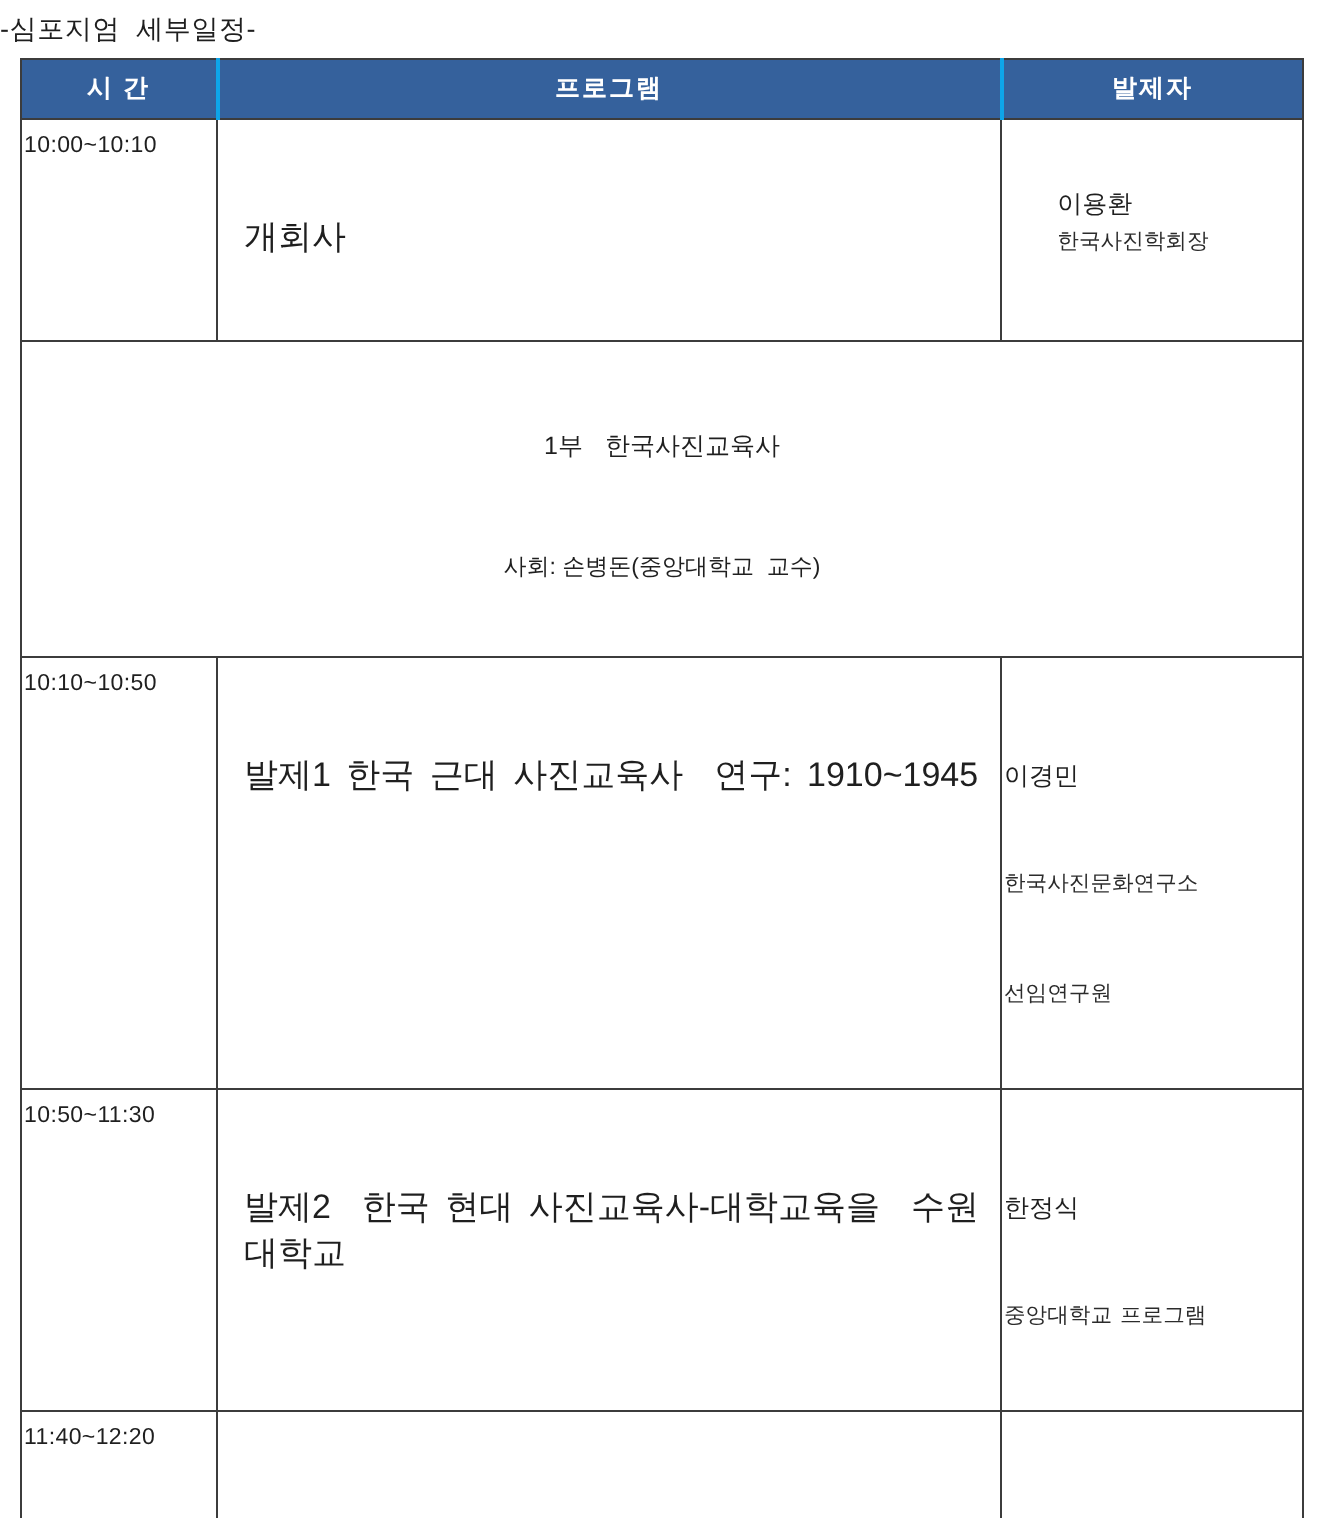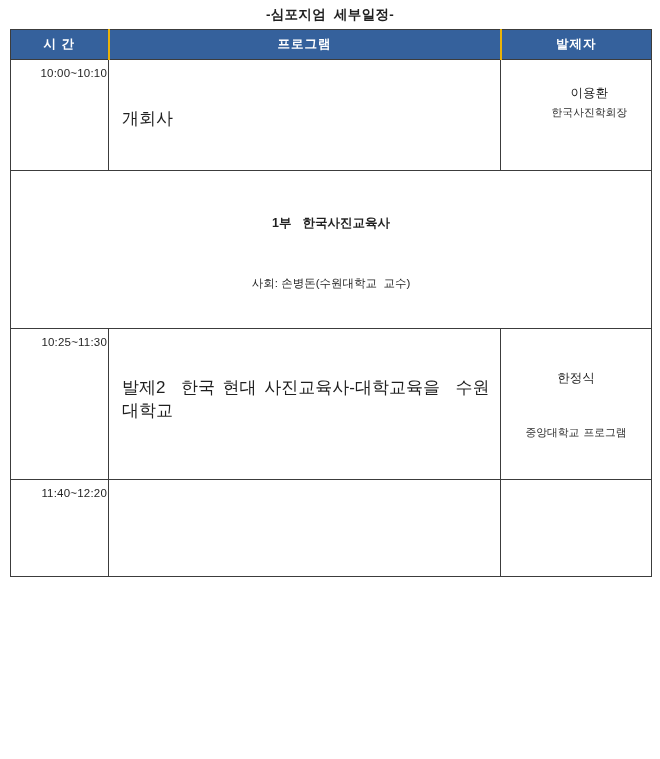--- a/index.html
+++ b/index.html
@@ -7,55 +7,55 @@
     --header-text:#FFFFFF;
   }
   *{box-sizing:border-box;}
   html,body{margin:0;padding:0;}
   body{
     width:660px;height:759px;background:#ffffff;
     font-family:"Liberation Sans","DejaVu Sans",sans-serif;
     color:#1f1f1f;
   }
   .page-title{
-    text-align:center;font-weight:bold;font-size:13.5px;
+    text-align:left;font-weight:normal;font-size:13.5px;
     padding-top:6px;white-space:pre-wrap;letter-spacing:0.3px;
   }
   table.schedule{
     border-collapse:collapse;table-layout:fixed;
     width:641px;margin:5px 0 0 10px;
   }
   col.c-time{width:98px;}
   col.c-program{width:392px;}
   col.c-presenter{width:151px;}
   th,td{border:1px solid #3c3c3c;overflow:hidden;margin-left:40px;}
   th{
     background:var(--header-bg);color:var(--header-text);
     font-weight:bold;font-size:12.5px;vertical-align:middle;
     letter-spacing:1px;
   }
-  th.inner-divide{border-left:2px solid #eab308;}
+  th.inner-divide{border-left:2px solid #0ea5e9;}
   td{vertical-align:top;}
   td.time{
-    text-align:right;font-size:11.5px;padding-top:7px;
+    text-align:left;font-size:11.5px;padding-top:7px;
     letter-spacing:0.2px;white-space:pre-wrap;
   }
   td.program{
     font-size:17px;padding:7px 8px 0 13px;
     white-space:pre-wrap;word-spacing:3px;
   }
   td.presenter{
-    text-align:center;padding-top:5px;white-space:pre-wrap;
+    padding-top:15px;white-space:pre-wrap;
   }
   .p-name{font-size:12.5px;line-height:17px;display:block;}
   .p-name-inline{font-size:12.5px;}
   .p-affil{font-size:10.8px;line-height:19px;color:#2b2b2b;display:block;word-spacing:1px;}
   .p-affil-inline{font-size:10.8px;color:#2b2b2b;}
   td.section{text-align:center;padding-top:8px;white-space:pre-wrap;}
-  .sec-title{font-weight:bold;font-size:12.5px;word-spacing:2px;white-space:pre-wrap;}
+  .sec-title{font-weight:normal;font-size:12.5px;word-spacing:2px;white-space:pre-wrap;}
   .sec-mod{font-size:11.5px;margin-top:8px;white-space:pre-wrap;}
 </style>
 </head>
 <body>
 
 <div class="page-title">-심포지엄  세부일정-</div>
 
 <table class="schedule">
   <colgroup>
     <col class="c-time">
@@ -77,27 +77,38 @@
     </td>
     <td class="presenter">
       <span class="p-name-inline">이용환</span>
       <span class="p-affil-inline">한국사진학회장</span>
     </td>
   </tr>
 
   <tr style="height:48px">
     <td class="section" colspan="3">
       <div class="sec-title">1부  한국사진교육사</div>
-      <div class="sec-mod">사회: 손병돈(수원대학교  교수)</div>
+      <div class="sec-mod">사회: 손병돈(중앙대학교  교수)</div>
     </td>
   </tr>
 
+  <tr style="height:56px">
+    <td class="time">10:10~10:50</td>
+    <td class="program">
+      <div class="prog-line">발제1 한국 근대 사진교육사  연구: 1910~1945</div>
+    </td>
+    <td class="presenter">
+      <span class="p-name">이경민</span>
+      <span class="p-affil">한국사진문화연구소</span>
+      <span class="p-affil">선임연구원</span>
+    </td>
+  </tr>
 
   <tr style="height:41px">
-    <td class="time">10:25~11:30</td>
+    <td class="time">10:50~11:30</td>
     <td class="program">
       <div class="prog-line">발제2  한국 현대 사진교육사-대학교육을  수원대학교</div>
     </td>
     <td class="presenter">
       <span class="p-name">한정식</span>
       <span class="p-affil">중앙대학교 프로그램</span>
     </td>
   </tr>
 
 

